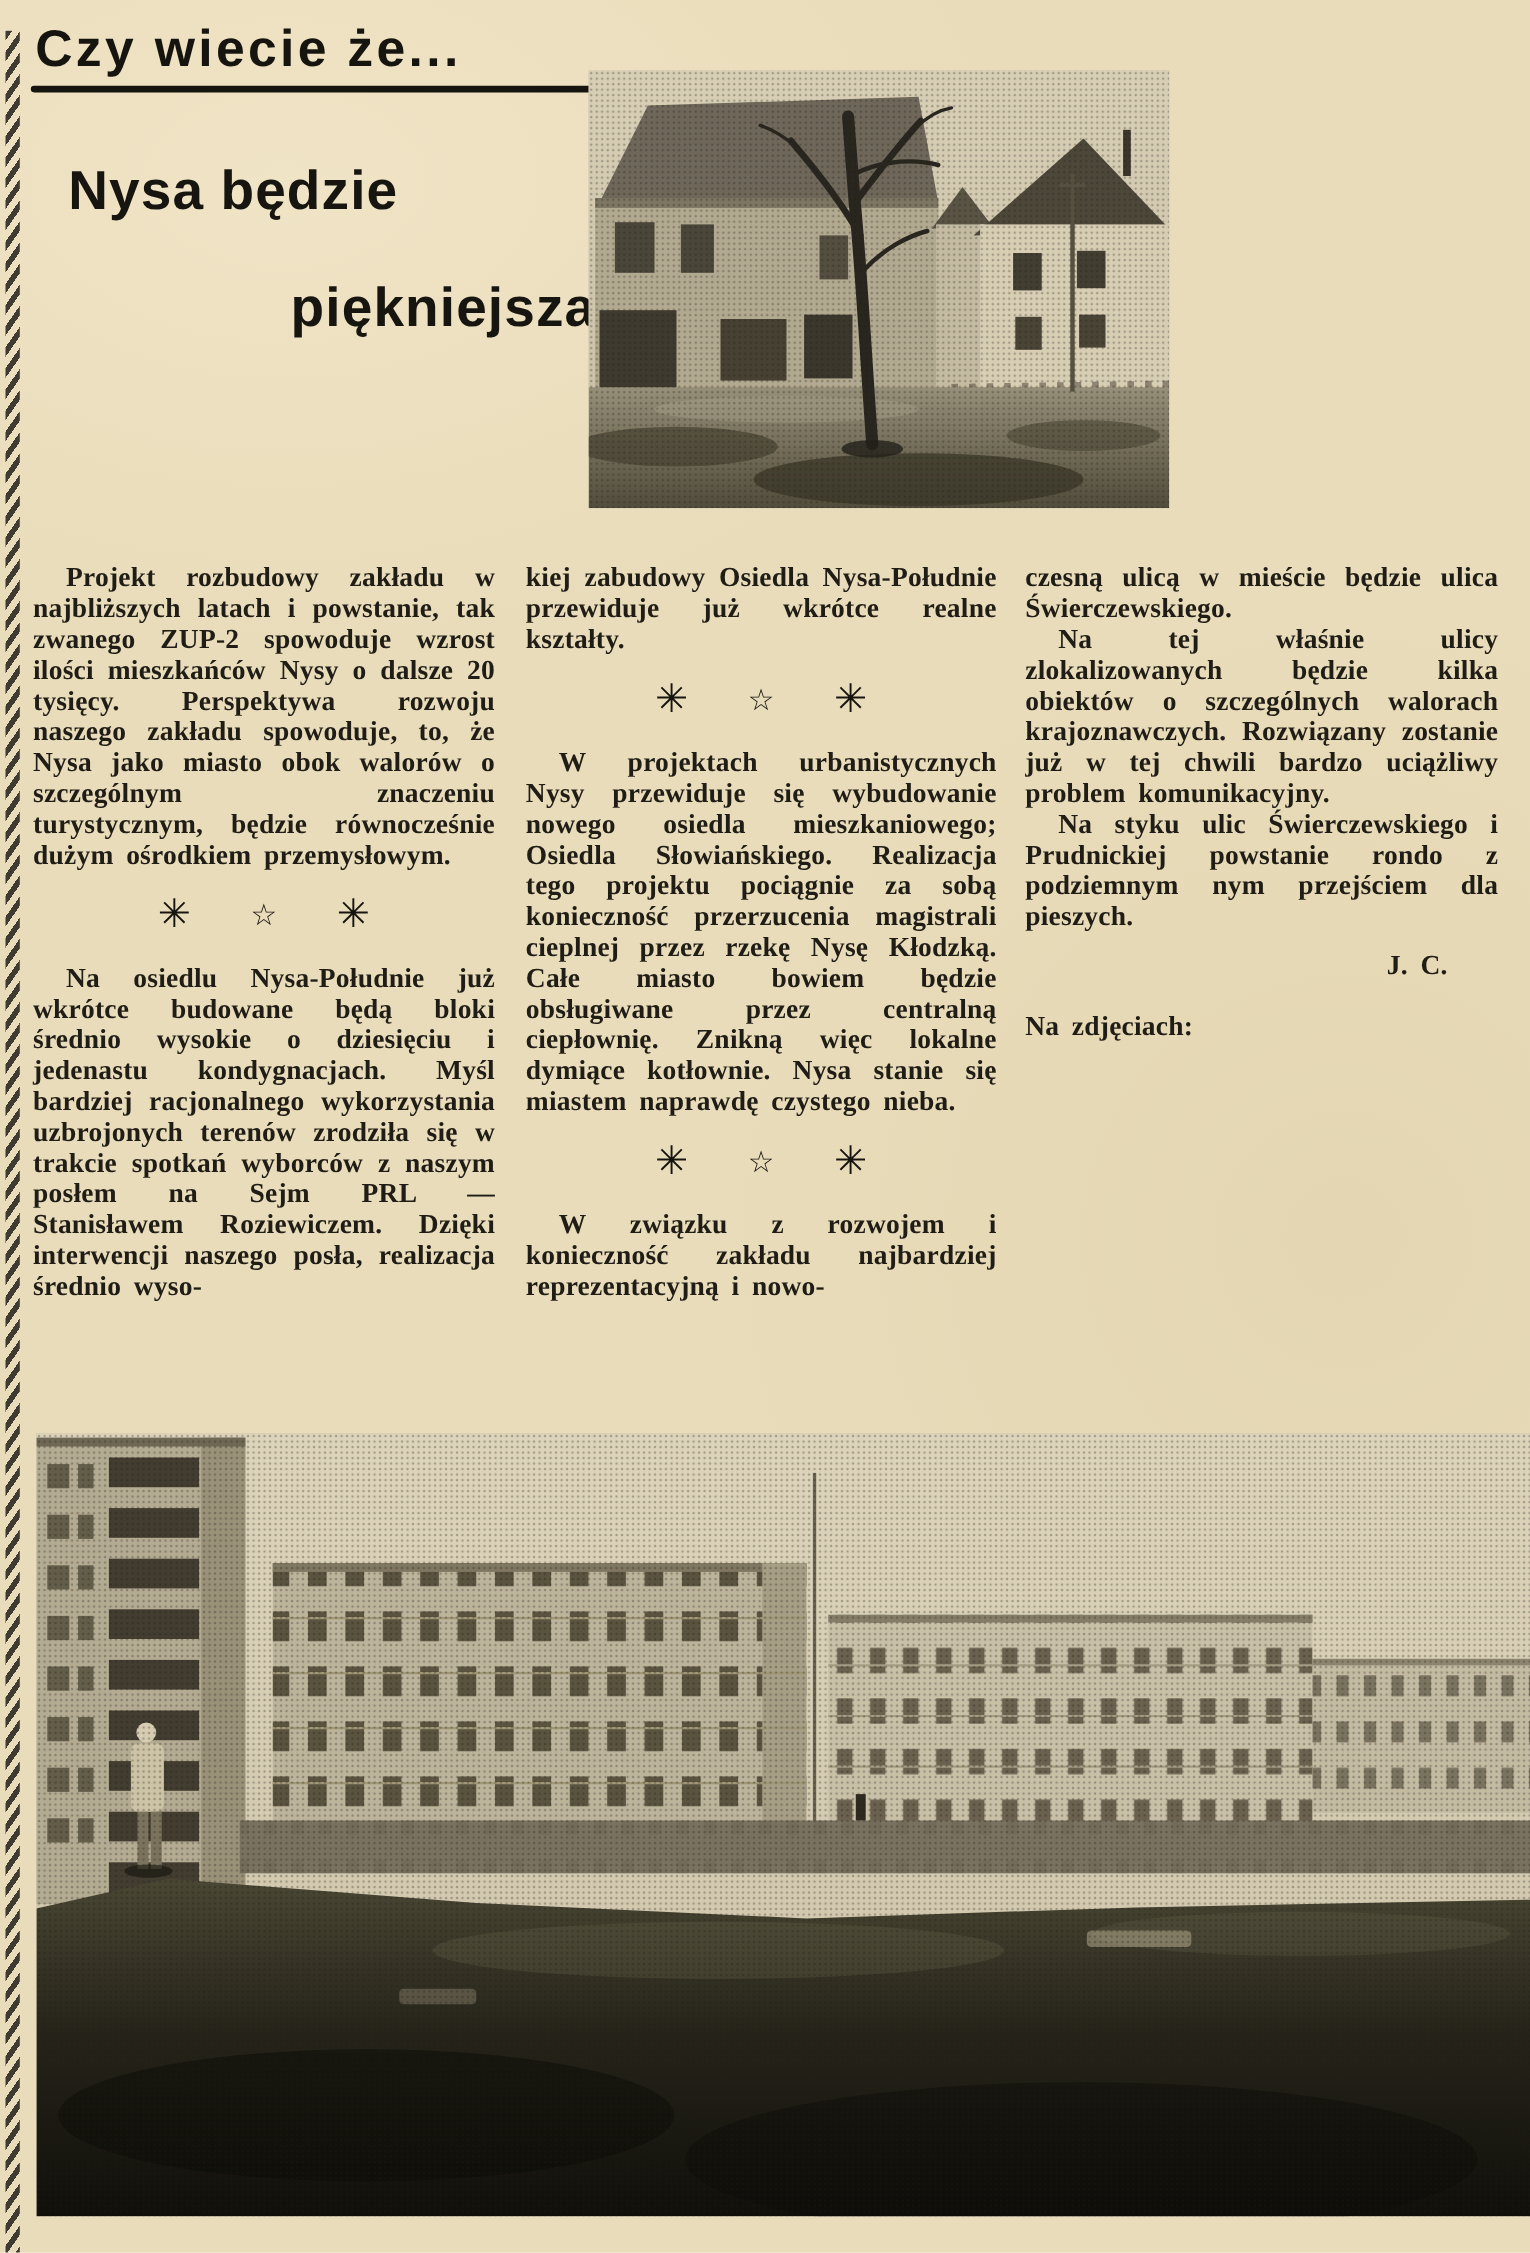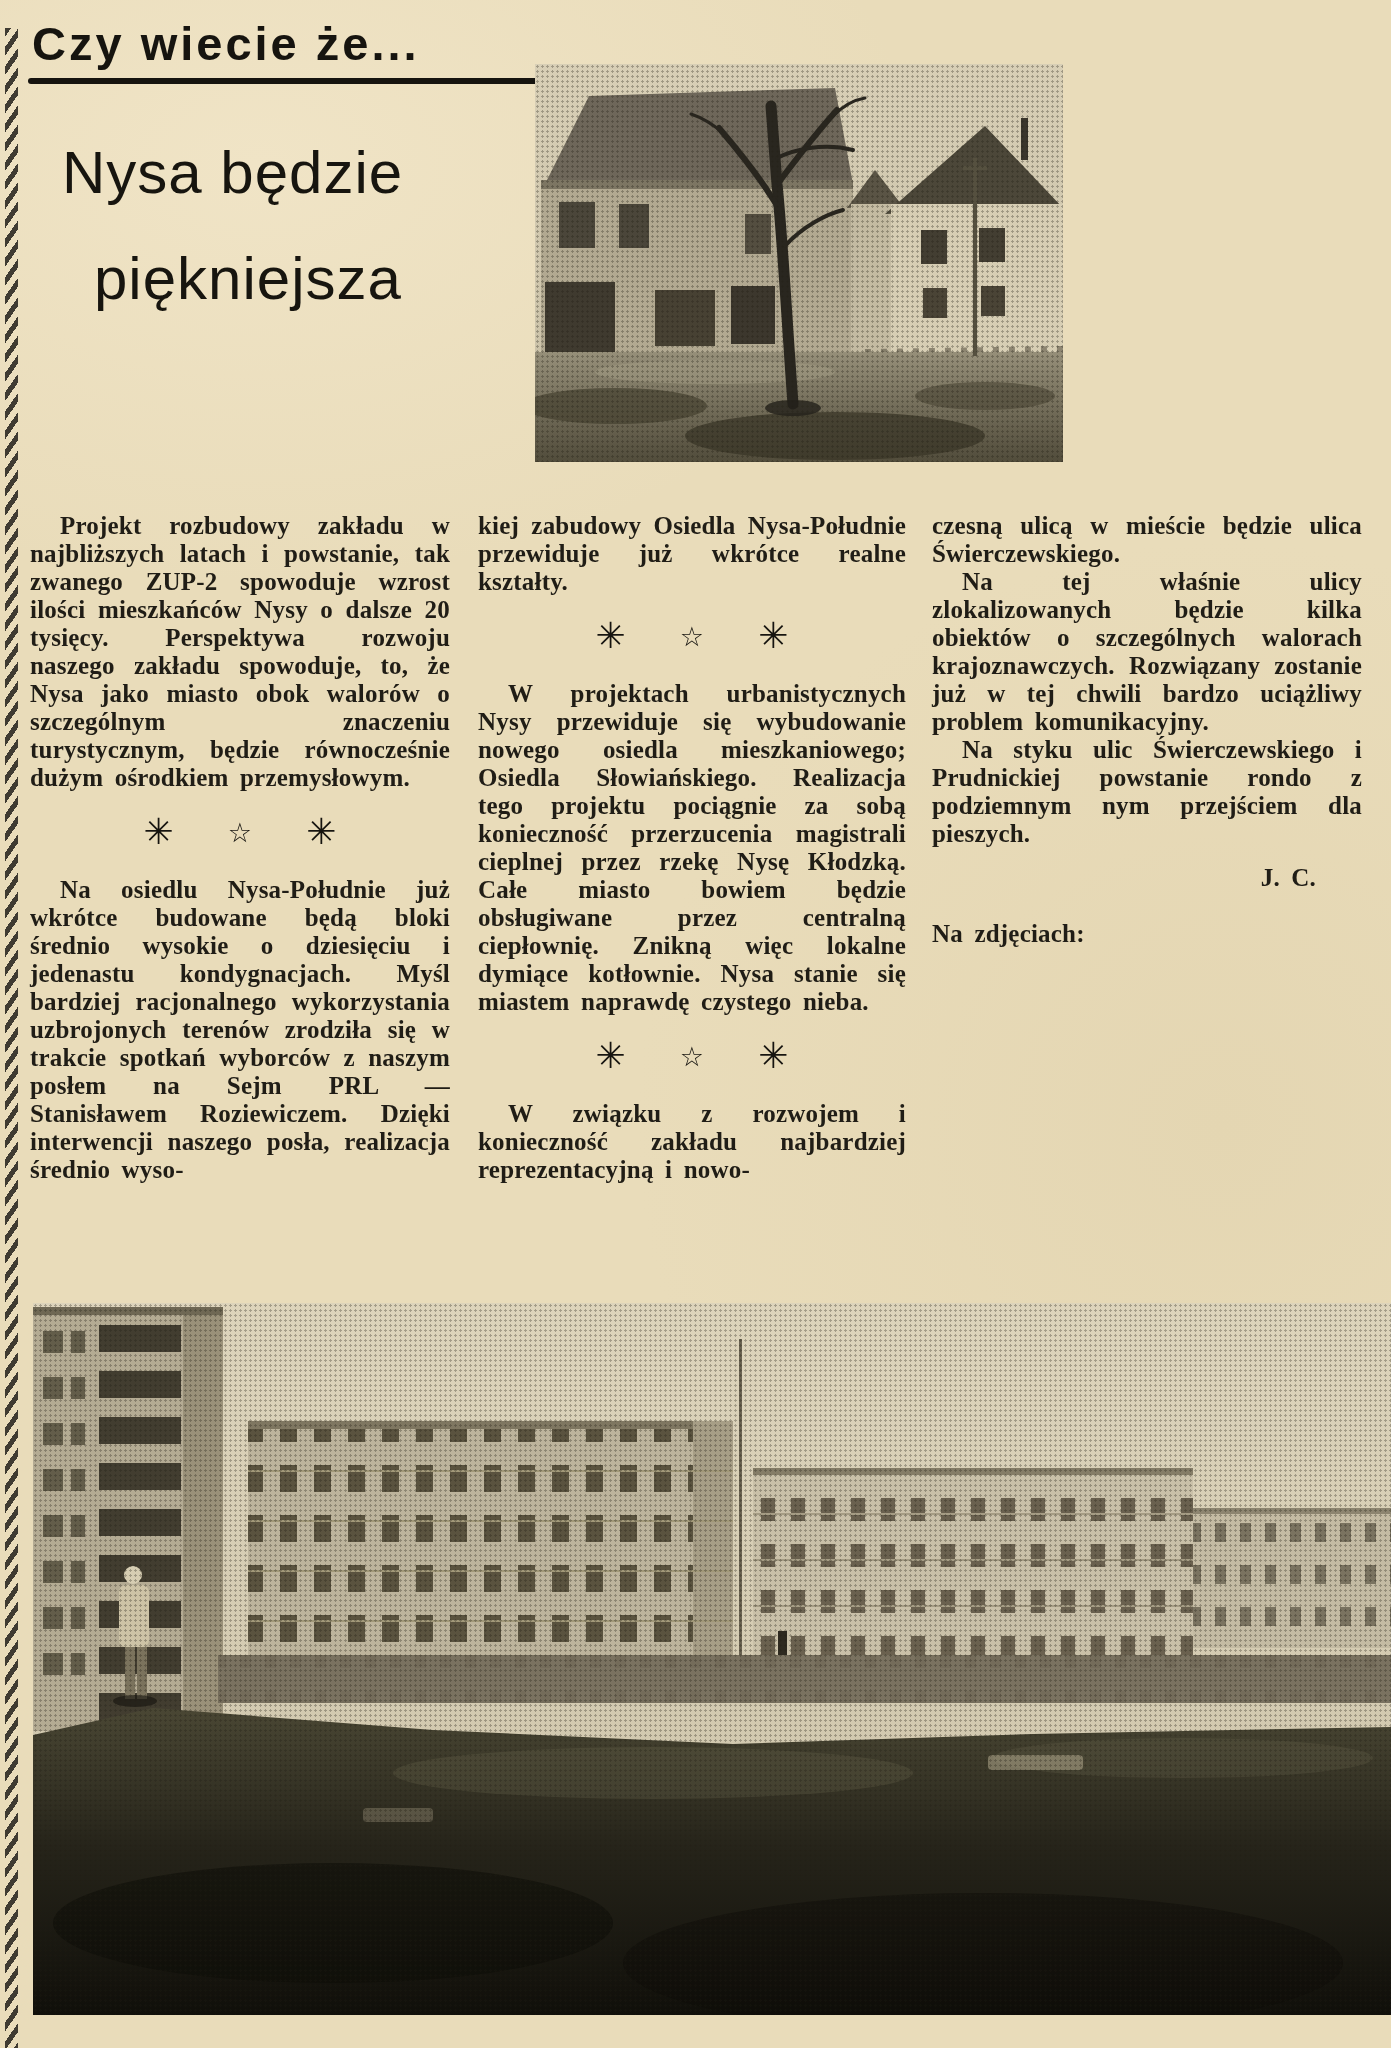--- a/index.html
+++ b/index.html
@@ -19,25 +19,25 @@
     opacity:.88;
   }
   .kicker{
     position:absolute;left:32px;top:16px;
     font-family:"Liberation Sans",sans-serif;font-weight:700;
     font-size:47px;letter-spacing:3px;color:#16140f;white-space:nowrap;
   }
   .kicker-rule{position:absolute;left:28px;top:78px;width:532px;height:6px;background:#16140f;border-radius:3px;}
   .headline{
     position:absolute;left:62px;top:120px;width:480px;margin:0;
-    font-family:"Liberation Sans",sans-serif;font-weight:400;color:#17150f;
-    font-size:60px;line-height:106px;letter-spacing:1px;
+    font-family:"Liberation Sans",sans-serif;font-weight:700;color:#17150f;
+    font-size:50px;line-height:106px;letter-spacing:1px;
   }
   .headline .hl1{display:block;}
-  .headline .hl2{display:block;padding-left:32px;}
+  .headline .hl2{display:block;padding-left:32px;text-align:right;}
   figure{margin:0;}
   .photo{position:absolute;overflow:hidden;background:#cfc6ad;}
   .photo-top{left:535px;top:64px;width:528px;height:398px;}
   .photo-bottom{left:33px;top:1303px;width:1358px;height:712px;}
   .halftone{
     position:absolute;inset:0;pointer-events:none;
     background-image:radial-gradient(rgba(32,28,18,.30) 1px, rgba(0,0,0,0) 1.4px);
     background-size:5px 5px;
   }
   .col{

